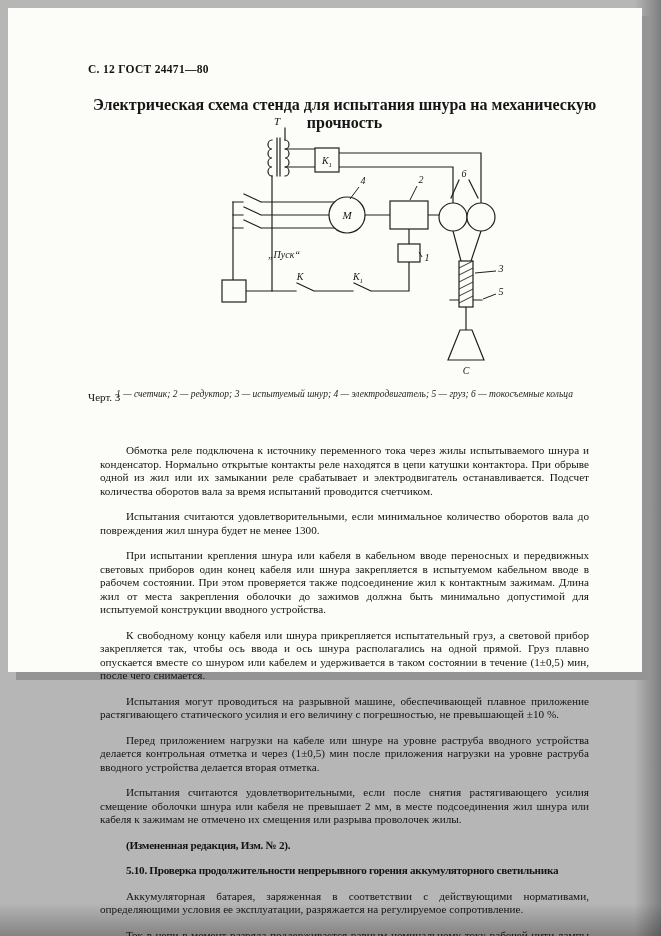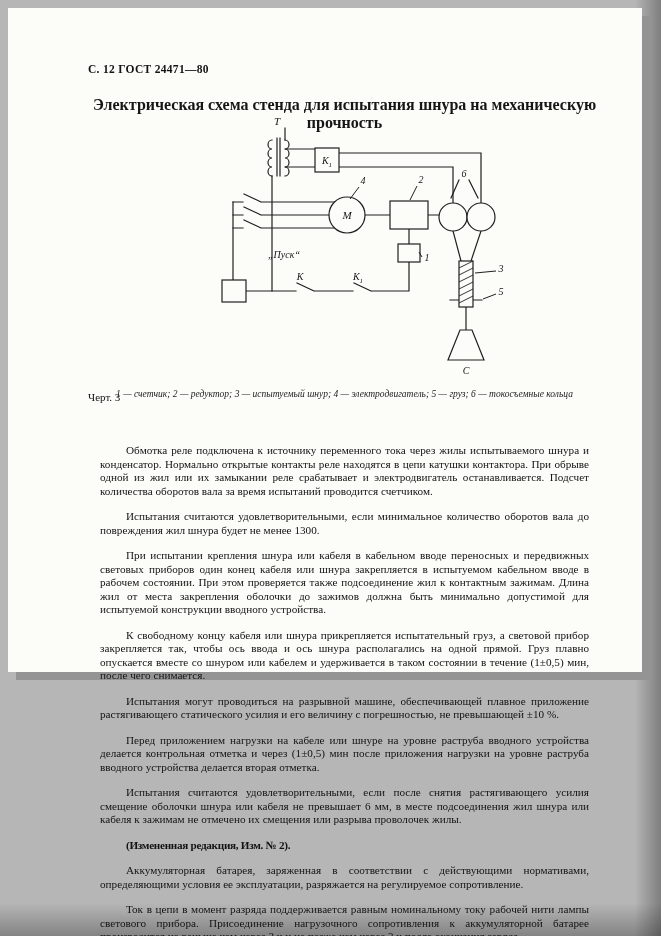--- a/index.html
+++ b/index.html
@@ -145,20 +145,21 @@
     <div class="fig-caption">1 — счетчик; 2 — редуктор; 3 — испытуемый шнур; 4 — электродвигатель; 5 — груз; 6 — токосъемные кольца</div>
     <div class="fig-number">Черт. 3</div>
 
     <div class="body-text">
       <p class="para">Обмотка реле подключена к источнику переменного тока через жилы испытываемого шнура и конденсатор. Нормально открытые контакты реле находятся в цепи катушки контактора. При обрыве одной из жил или их замыкании реле срабатывает и электродвигатель останавливается. Подсчет количества оборотов вала за время испытаний проводится счетчиком.</p>
       <p class="para">Испытания считаются удовлетворительными, если минимальное количество оборотов вала до повреждения жил шнура будет не менее 1300.</p>
       <p class="para">При испытании крепления шнура или кабеля в кабельном вводе переносных и передвижных световых приборов один конец кабеля или шнура закрепляется в испытуемом кабельном вводе в рабочем состоянии. При этом проверяется также подсоединение жил к контактным зажимам. Длина жил от места закрепления оболочки до зажимов должна быть минимально допустимой для испытуемой конструкции вводного устройства.</p>
       <p class="para">К свободному концу кабеля или шнура прикрепляется испытательный груз, а световой прибор закрепляется так, чтобы ось ввода и ось шнура располагались на одной прямой. Груз плавно опускается вместе со шнуром или кабелем и удерживается в таком состоянии в течение (1±0,5) мин, после чего снимается.</p>
       <p class="para">Испытания могут проводиться на разрывной машине, обеспечивающей плавное приложение растягивающего статического усилия и его величину с погрешностью, не превышающей ±10 %.</p>
       <p class="para">Перед приложением нагрузки на кабеле или шнуре на уровне раструба вводного устройства делается контрольная отметка и через (1±0,5) мин после приложения нагрузки на уровне раструба вводного устройства делается вторая отметка.</p>
-      <p class="para">Испытания считаются удовлетворительными, если после снятия растягивающего усилия смещение оболочки шнура или кабеля не превышает 6 мм, в месте подсоединения жил шнура или кабеля к зажимам не отмечено их смещения или разрыва проволочек жилы.</p>
+      <p class="para">Испытания считаются удовлетворительными, если после снятия растягивающего усилия смещение оболочки шнура или кабеля не превышает 2 мм, в месте подсоединения жил шнура или кабеля к зажимам не отмечено их смещения или разрыва проволочек жилы.</p>
       <p class="para heading">(Измененная редакция, Изм. № 2).</p>
+      <p class="para heading">5.10. Проверка продолжительности непрерывного горения аккумуляторного светильника</p>
       <p class="para">Аккумуляторная батарея, заряженная в соответствии с действующими нормативами, определяющими условия ее эксплуатации, разряжается на регулируемое сопротивление.</p>
       <p class="para">Ток в цепи в момент разряда поддерживается равным номинальному току рабочей нити лампы светового прибора. Присоединение нагрузочного сопротивления к аккумуляторной батарее производится не раньше чем через 2 ч и не позже чем через 3 ч после окончания заряда.</p>
     </div>
 
   </div>
 </div>
 
 </body></html>

